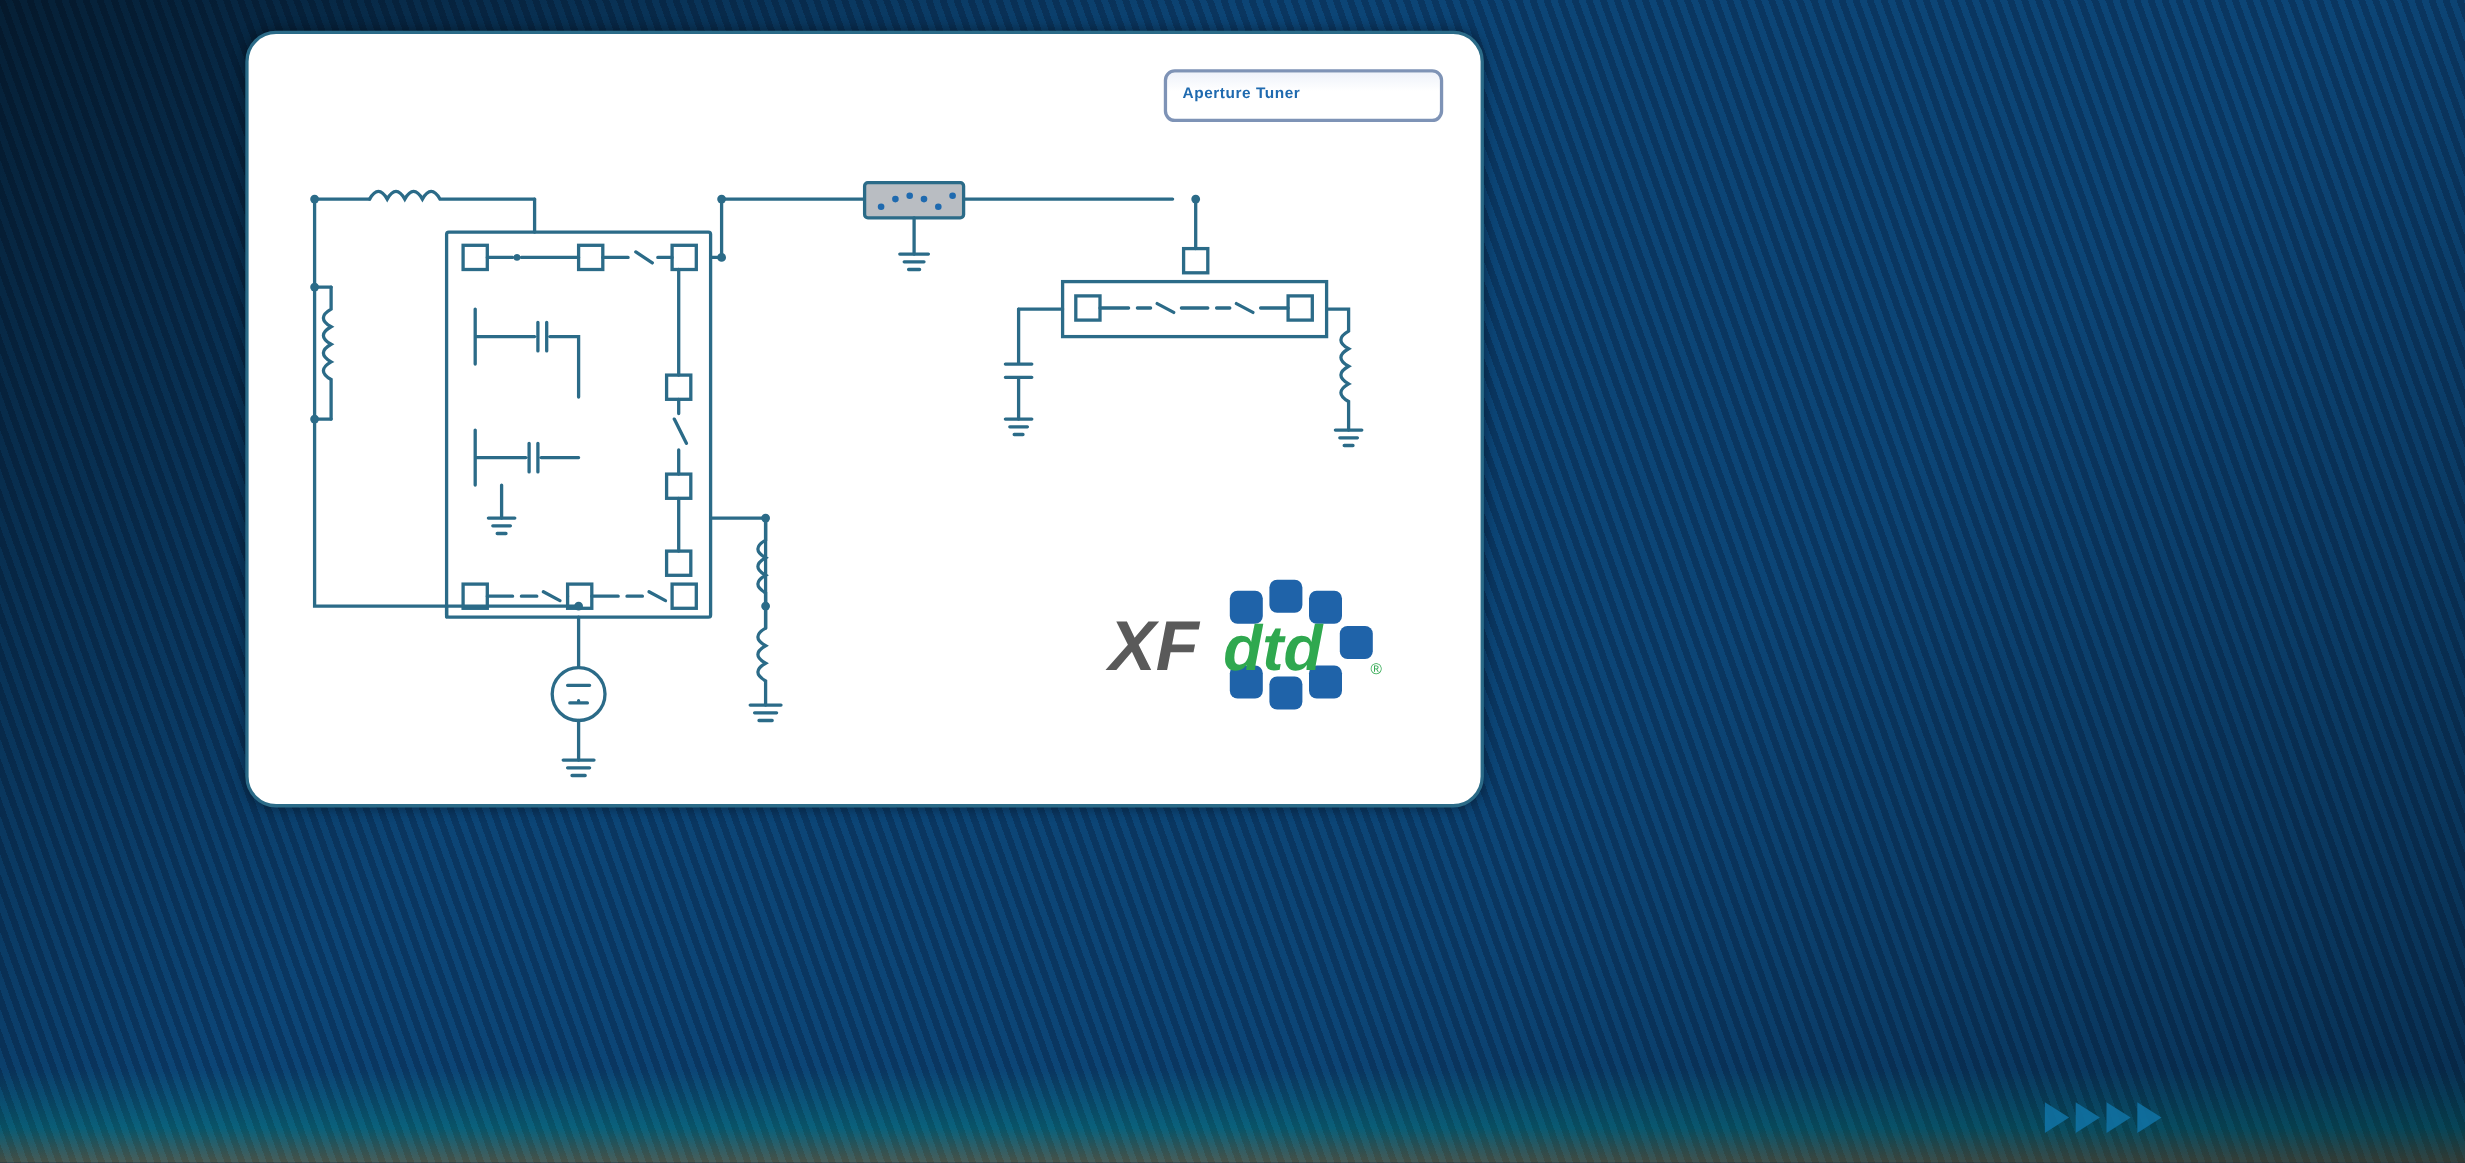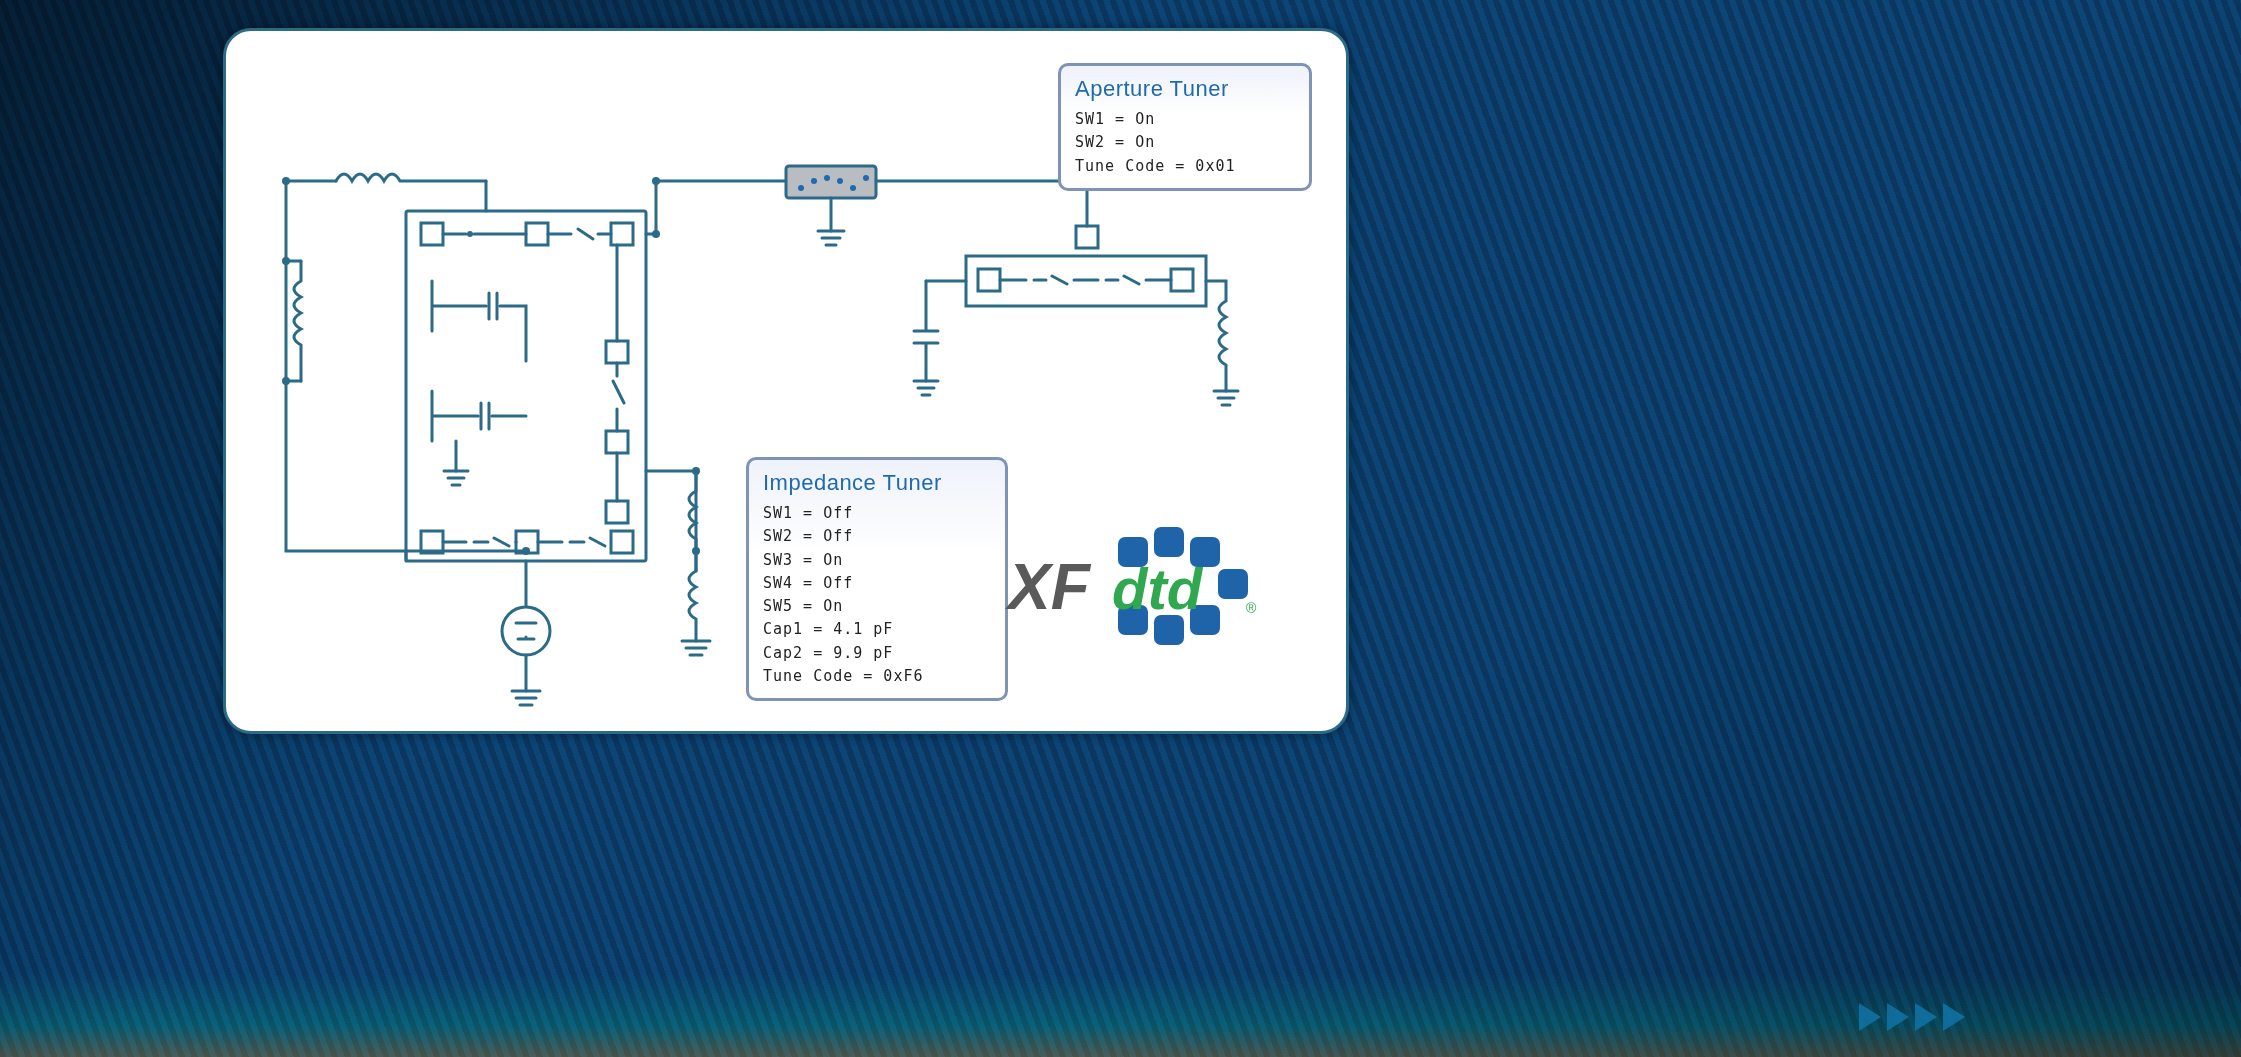--- a/index.html
+++ b/index.html
@@ -8,21 +8,21 @@
  repeating-linear-gradient(70deg,#0a3660 0 6px,#0c4576 6px 12px);
 }
 .bg-overlay{position:absolute;inset:0;background:
  linear-gradient(135deg,rgba(0,0,0,.55) 0%,rgba(0,0,0,0) 35%,rgba(0,0,0,0) 65%,rgba(0,0,0,.3) 100%),
  linear-gradient(to top,rgba(255,165,0,.25),rgba(0,255,149,.15) 3%,transparent 8%);
 }
 .panel{position:absolute;left:223px;top:28px;width:1120px;height:700px;
  background:#fff;border:3px solid #2b6b88;border-radius:28px;box-shadow:0 0 12px rgba(0,0,0,.4)}
 .box{position:absolute;border:3px solid #7e93b6;border-radius:10px;
  background:linear-gradient(180deg,#eef2fa,#fff 40%);padding:10px 14px}
-.box h3{margin:0 0 6px 0;font-size:22px;font-weight:normal;color:#1f6aaf;letter-spacing:.5px}
+.box h3{margin:0 0 6px 0;font-size:14px;font-weight:bold;color:#1f6aaf;letter-spacing:.5px}
 .box .row{font:15px/1.55 Consolas,monaco,monospace;color:#222;letter-spacing:1px;white-space:pre}
 .logo{position:absolute;right:86px;bottom:70px;width:260px;height:160px}
 .arrows{position:absolute;right:270px;bottom:22px}
 .arrows span{display:inline-block;width:0;height:0;border-top:14px solid transparent;border-bottom:14px solid transparent;border-left:22px solid #1073a6;margin-right:6px;opacity:.85}
 svg.circuit{position:absolute;inset:0}
 </style>
 </head>
 <body>
 
 <div class="bg-stripes"></div>
@@ -121,40 +121,22 @@
     <circle cx="300" cy="600" r="24" class="pad"></circle>
     <path class="w" d="M290 592 H310 M300 606 H300 M292 608 H308"></path>
     <path class="w" d="M300 624 V660"></path>
     <path class="w" d="M286 660 H314 M290 667 H310 M294 674 H306"></path>
     <path class="w" d="M180 520 H300"></path>
     <circle class="n" r="4" cx="300" cy="520"></circle>
   </svg>
 
   <div class="box" style="right:34px;top:32px;width:220px">
     <h3>Aperture Tuner</h3>
-    <div>
-        <div class="row">SW1 = On</div>
-        <div class="row">SW2 = On</div>
-        <div class="row">Tune Code = 0x01</div>
-      </div>
   </div>
 
-  <div class="box" style="left:520px;top:426px;width:228px">
-    <h3>Impedance Tuner</h3>
-    <div>
-        <div class="row">SW1 = Off</div>
-        <div class="row">SW2 = Off</div>
-        <div class="row">SW3 = On</div>
-        <div class="row">SW4 = Off</div>
-        <div class="row">SW5 = On</div>
-        <div class="row">Cap1 = 4.1 pF</div>
-        <div class="row">Cap2 = 9.9 pF</div>
-        <div class="row">Tune Code = 0xF6</div>
-      </div>
-  </div>
 
   <div class="logo">
     <svg viewBox="0 0 260 160">
       <g transform="translate(118,8)">
         <rect x="0" y="28" width="30" height="30" rx="7" fill="#1f63a9"></rect>
         <rect x="36" y="18" width="30" height="30" rx="7" fill="#1f63a9"></rect>
         <rect x="72" y="28" width="30" height="30" rx="7" fill="#1f63a9"></rect>
         <rect x="100" y="60" width="30" height="30" rx="7" fill="#1f63a9"></rect>
         <rect x="72" y="96" width="30" height="30" rx="7" fill="#1f63a9"></rect>
         <rect x="36" y="106" width="30" height="30" rx="7" fill="#1f63a9"></rect>

